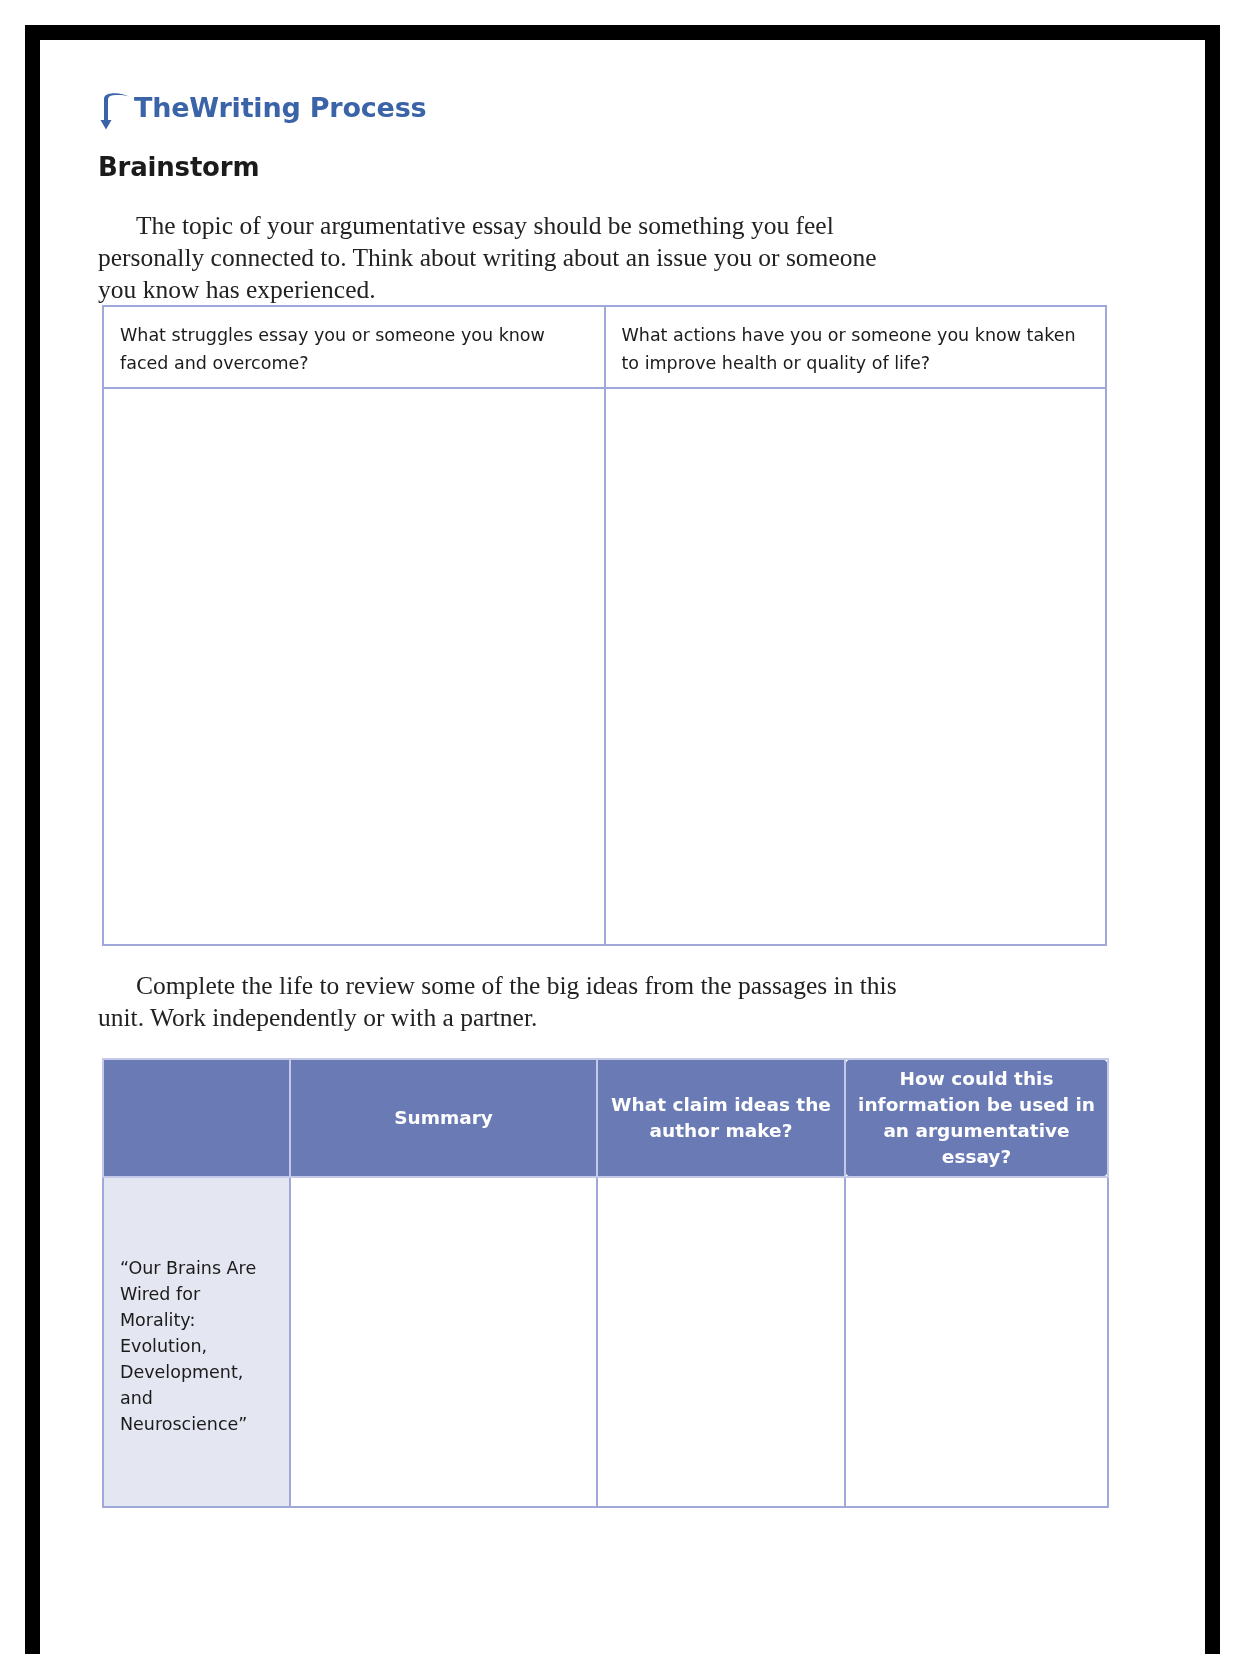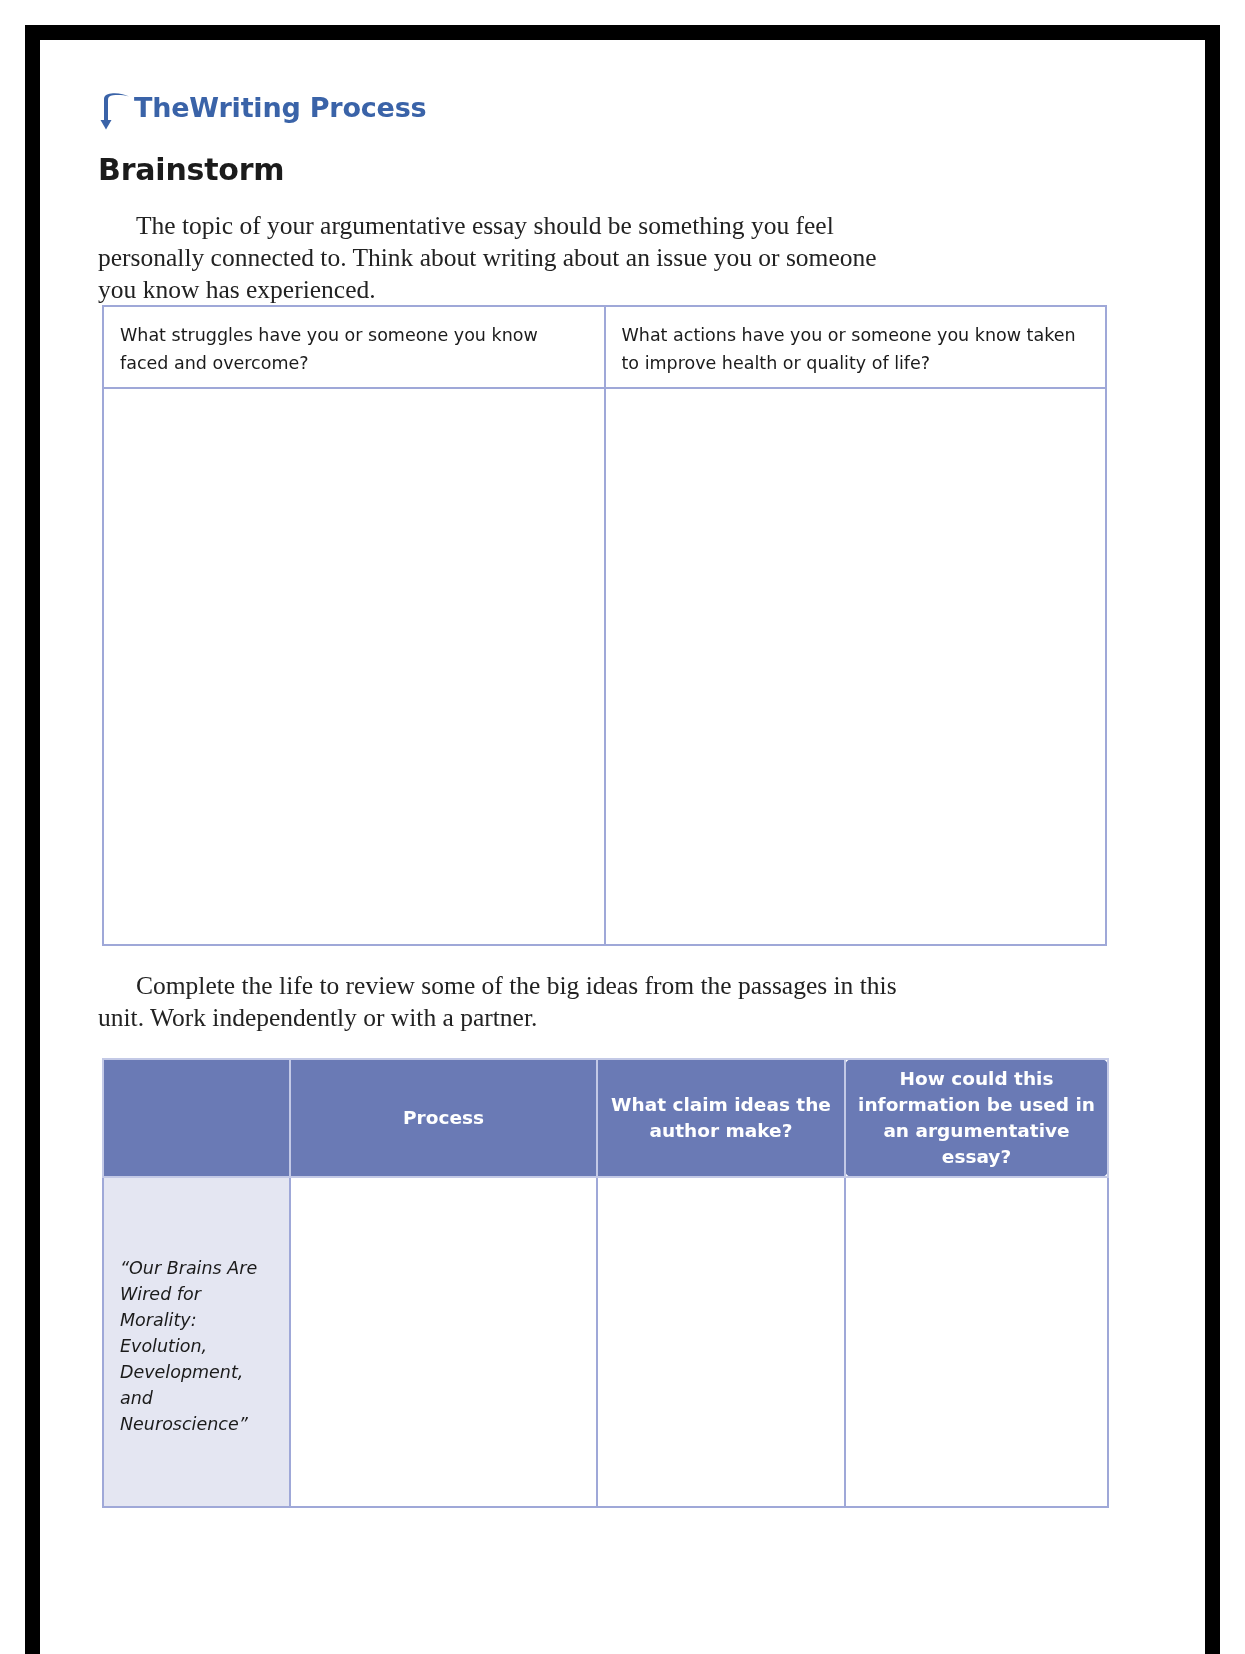--- a/index.html
+++ b/index.html
@@ -60,21 +60,21 @@
     line-height: 40px;
     white-space: nowrap;
   }
 
   
   .section-heading {
     position: absolute;
     left: 58px;
     top: 112px;
     font-family: "DejaVu Sans", sans-serif;
-    font-size: 30px;
+    font-size: 26px;
     font-weight: bold;
     color: #1b1b1b;
     letter-spacing: -0.2px;
   }
 
   
   .para {
     position: absolute;
     font-family: "Liberation Serif", serif;
     font-size: 25.5px;
@@ -142,21 +142,20 @@
     font-family: "DejaVu Sans", sans-serif;
     font-size: 17.5px;
     line-height: 26px;
     color: #1b1b1b;
   }
   .table2 tbody td.row-label {
     background: #e4e6f2;
     vertical-align: middle;
     padding-top: 8px;
     padding-bottom: 0;
-    font-style: italic;
   }
   .col-a { width: 187px; }
   .col-b { width: 307px; }
   .col-c { width: 248px; }
   .col-d { width: 263px; border-radius: 7px; }
 </style>
 </head>
 <body>
 
 <div class="page-frame">
@@ -173,37 +172,37 @@
       <span class="logo-text">TheWriting Process</span>
     </div>
 
     <div class="section-heading">Brainstorm</div>
 
     <div class="para para-1"><span class="indent"></span><span>The topic of your argumentative essay should be something you feel personally connected to. Think about writing about an issue you or someone you know has experienced.</span></div>
 
     <table class="table1">
       <tbody>
         <tr>
-          <td class="q-cell">What struggles have you or someone you know faced and overcome?</td>
+          <td class="q-cell">What struggles essay you or someone you know faced and overcome?</td>
           <td class="q-cell">What actions have you or someone you know taken to improve health or quality of life?</td>
         </tr>
         <tr>
           <td class="blank-cell"></td>
           <td class="blank-cell"></td>
         </tr>
       </tbody>
     </table>
 
     <div class="para para-2"><span class="indent"></span><span>Complete the life to review some of the big ideas from the passages in this unit. Work independently or with a partner.</span></div>
 
     <table class="table2">
       <thead>
         <tr>
           <th class="col-a blank-head"></th>
-          <th class="col-b">Process</th>
+          <th class="col-b">Summary</th>
           <th class="col-c">What claim ideas the author make?</th>
           <th class="col-d">How could this information be used in an argumentative essay?</th>
         </tr>
       </thead>
       <tbody>
         <tr>
           <td class="col-a row-label">“Our Brains Are Wired for Morality: Evolution, Development, and Neuroscience”</td>
           <td class="col-b"></td>
           <td class="col-c"></td>
           <td class="col-d"></td>

